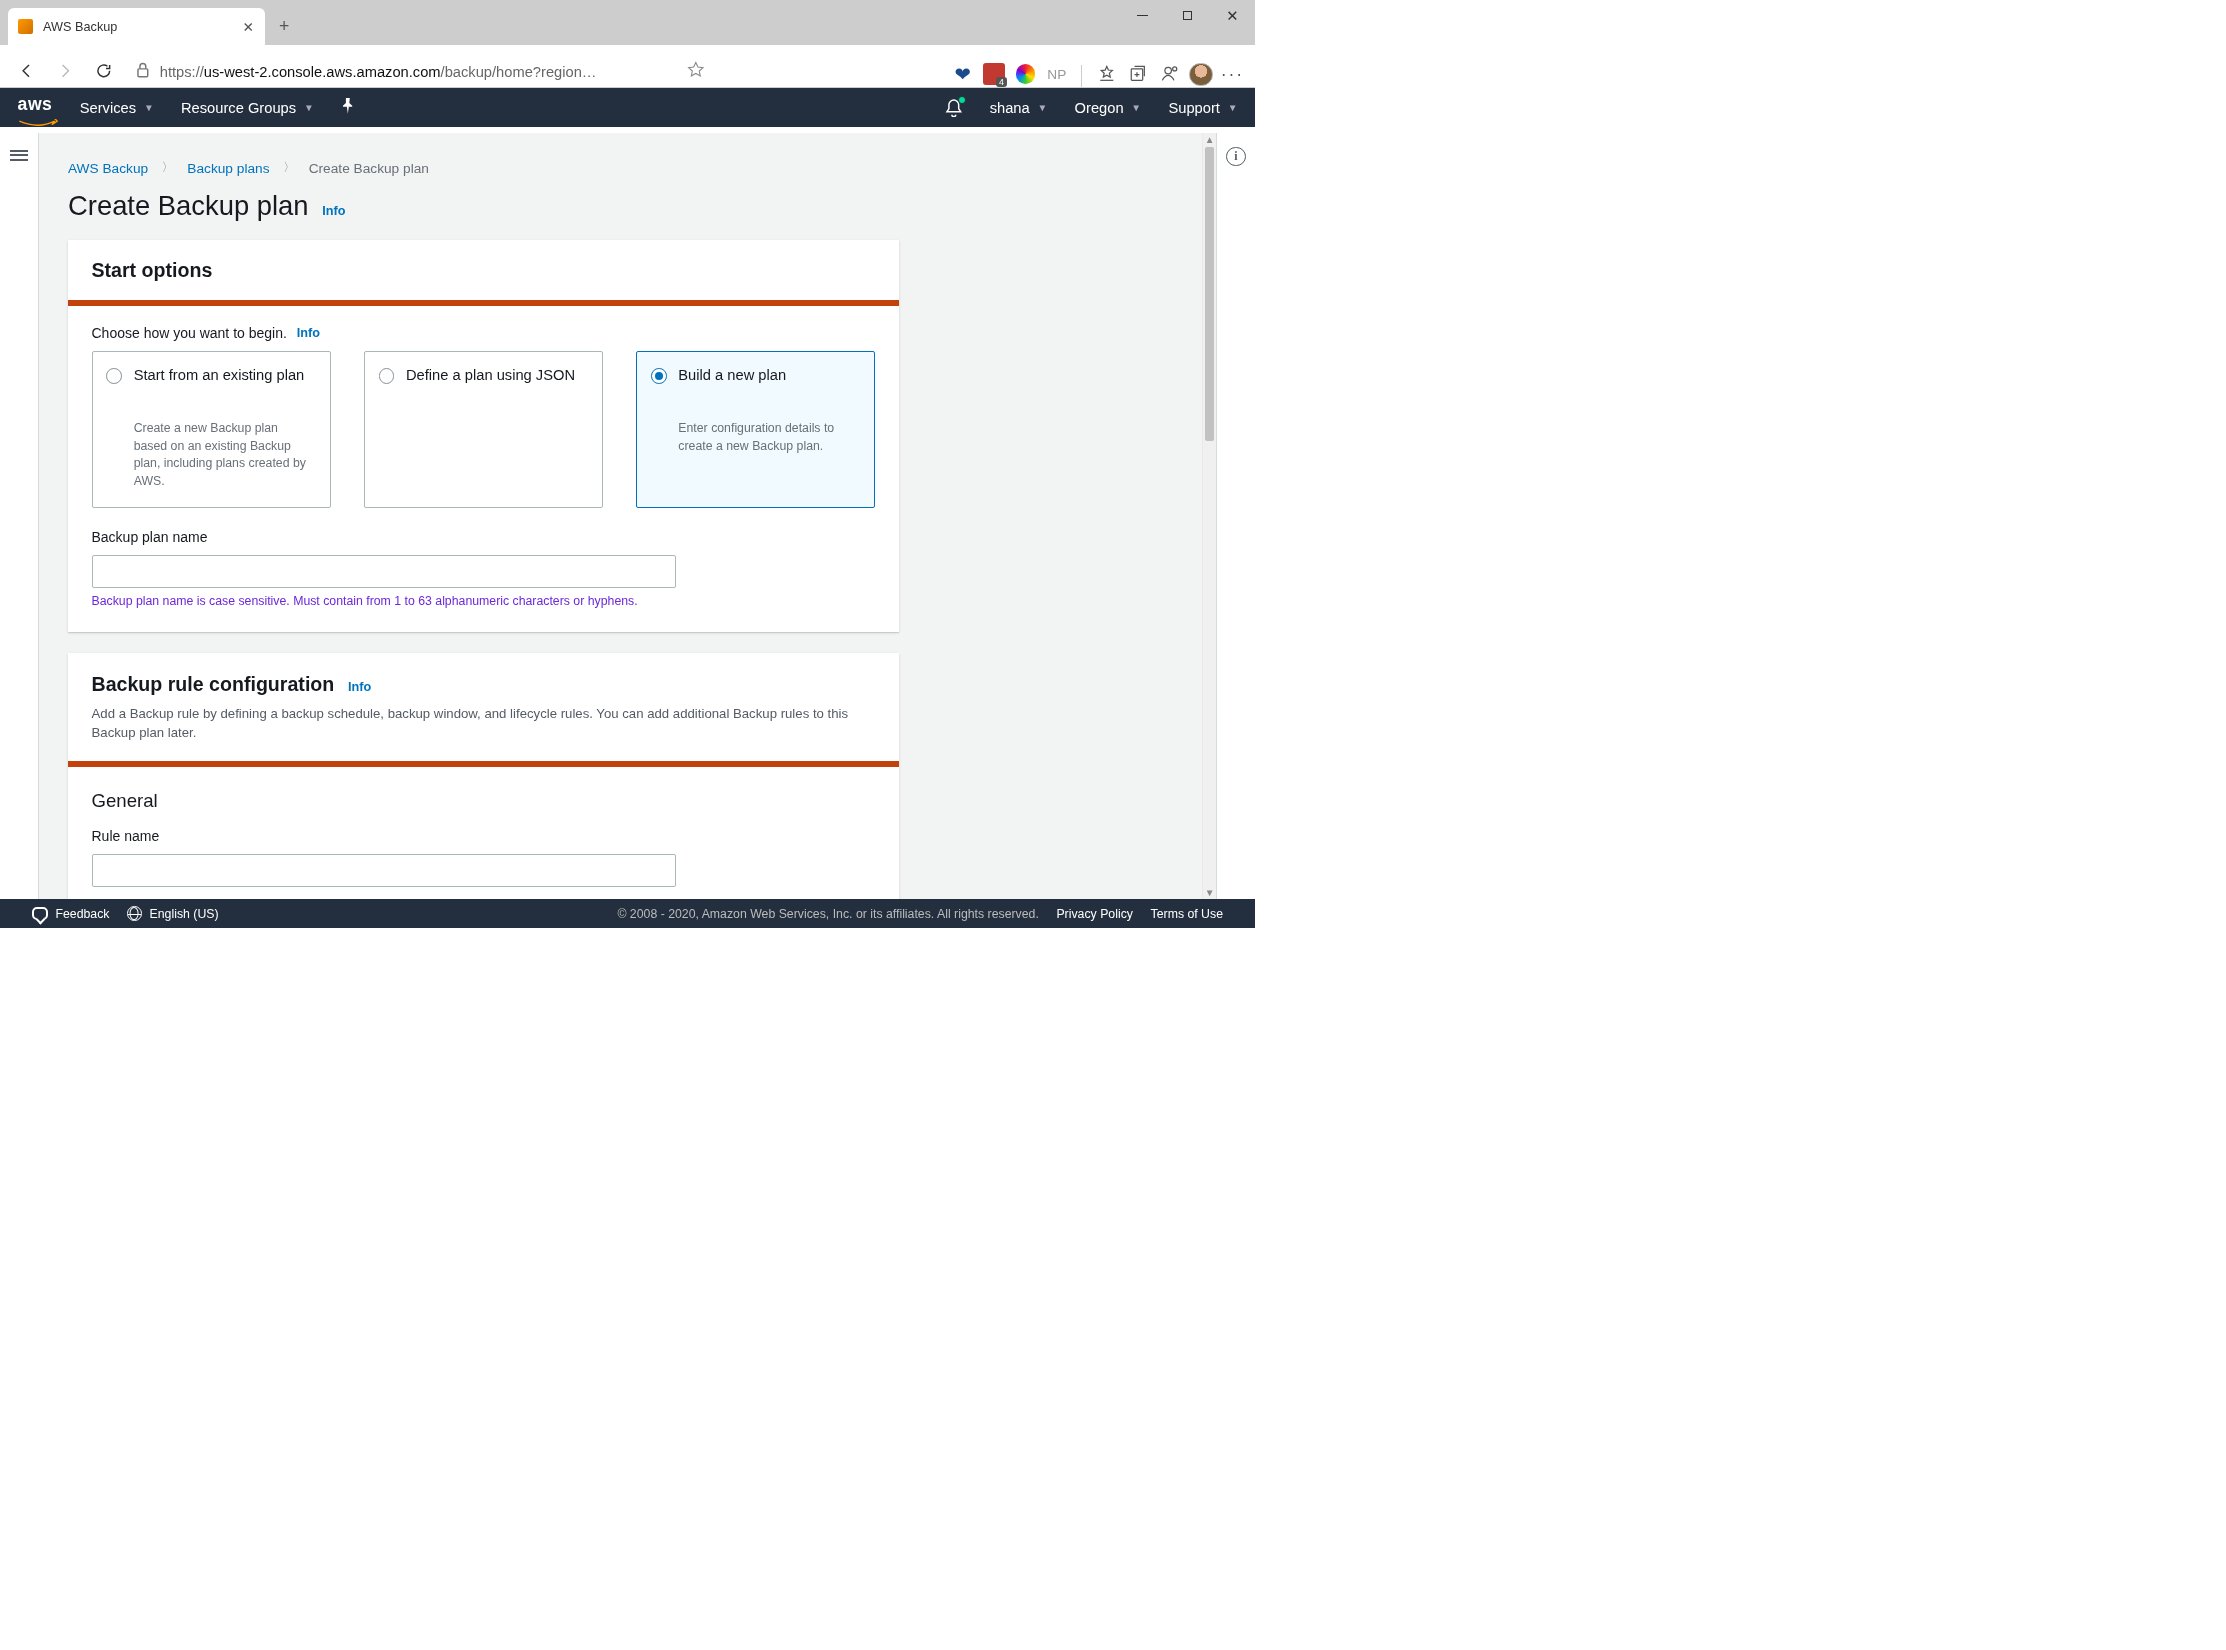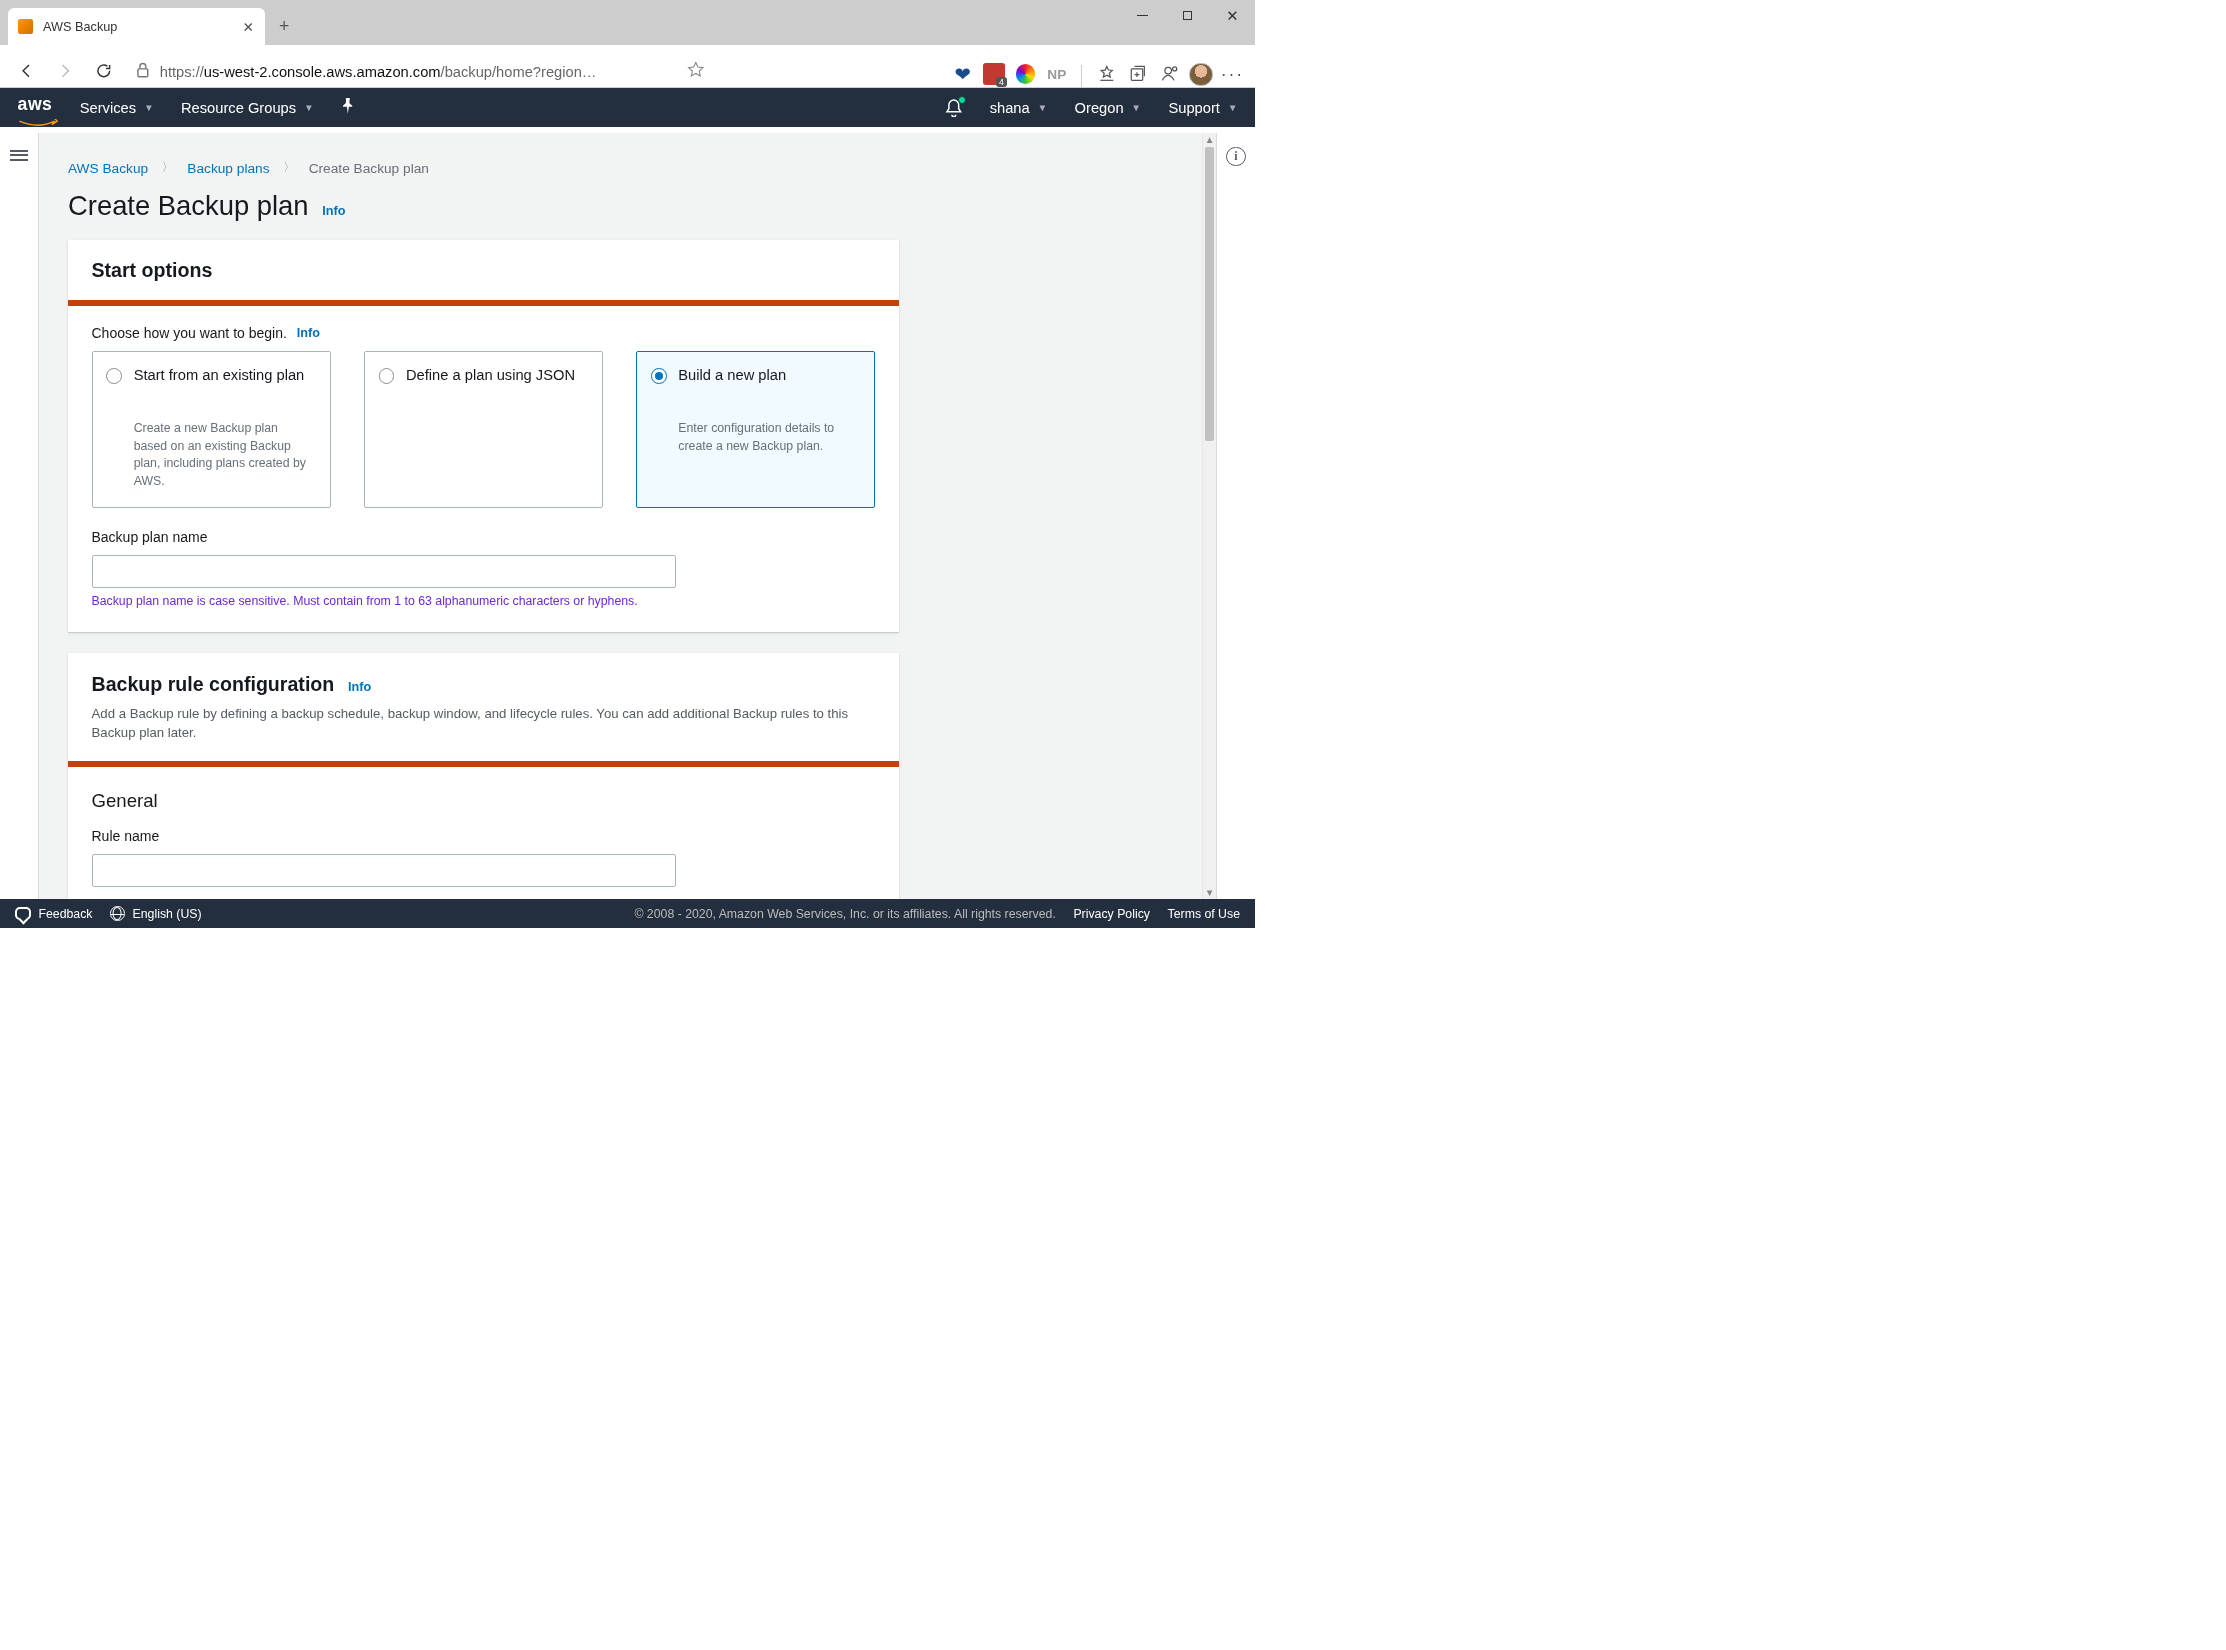--- a/index.html
+++ b/index.html
@@ -61,21 +61,21 @@
   .addr-wrap { flex:0 0 588px; display:flex; align-items:center; height:31px; padding:0 9.8px; gap:9.8px; color:#555; }
   .lock-icon { color:#777; }
   .addr-text { font-size:14.7px; color:#666; white-space:nowrap; overflow:hidden; text-overflow:ellipsis; flex:1;}
   .addr-text .host { color:#111; }
   .toolbar-spacer { flex:1; }
   .ext-icon { width:25.5px; height:25.5px; display:flex; align-items:center; justify-content:center; border-radius:3.9px; cursor:pointer; position:relative;}
   .ext-heart { color:#1a4b8c; font-size:19.6px; }
   .ext-red { width:21.6px; height:21.6px; background:#c23a2f; border-radius:2.9px; position:relative;}
   .ext-red::after{content:"4"; position:absolute; bottom:-2px; right:-2px; background:#555; color:#fff; font-size:8.8px; padding:0 2.9px; border-radius:2.9px;}
   .ext-rainbow { width:19.6px; height:19.6px; border-radius:50%; background:conic-gradient(#e23,#f80,#fd0,#3c3,#08f,#80c,#e23);}
-  .ext-np { font-weight:700; color:#999; font-size:13.7px;}
+  .ext-np { font-weight:400; color:#999; font-size:13.7px;}
   .divider-v { width:1px; height:21.6px; background:#ccc; margin:0 5.9px;}
   .avatar { width:23.5px; height:23.5px; border-radius:50%; background:radial-gradient(circle at 50% 35%, #e8b89a 35%, #7a5f3a 36%); border:1px solid #aaa;}
   .dots { font-size:17.6px; letter-spacing:2px; color:#555;}
 
   
   .aws-nav {
     height: 39px;
     background:#232f3e;
     color:#fff;
     display:flex;
@@ -181,21 +181,21 @@
     font-size:13.7px;
   }
   .helper-text { font-size:12.3px; color:#6d28d9; margin-top:5.9px;}
 
   .subheader { font-size:18.6px; font-weight:400; color:#16191f; margin: 3.9px 0 15.7px;}
 
   
   .aws-footer {
     position:absolute; bottom:0; left:0; right:0; height:29px;
     background:#232f3e; color:#ddd;
-    display:flex; align-items:center; padding:0 15px; font-size:12.3px; gap:17.6px;
+    display:flex; align-items:center; padding:0 32px; font-size:12.3px; gap:17.6px;
   }
   .footer-link { color:#fff; cursor:pointer; display:flex; align-items:center; gap:7.8px;}
   .footer-spacer{flex:1;}
   .footer-dim{color:#bbb;}
   .chat-bubble{width:15.7px;height:13.7px;border:2px solid #fff;border-radius:4.9px;position:relative;}
   .chat-bubble::after{content:"";position:absolute;bottom:-4.9px;left:2.9px;width:4.9px;height:4.9px;background:#232f3e;border-right:2px solid #fff;border-bottom:2px solid #fff;transform:rotate(45deg);}
   .globe{width:14.7px;height:14.7px;border:1.5px solid #fff;border-radius:50%;position:relative;}
   .globe::before{content:"";position:absolute;top:0;bottom:0;left:50%;width:6.9px;transform:translateX(-50%);border:1.5px solid #fff;border-radius:50%;}
   .globe::after{content:"";position:absolute;left:0;right:0;top:50%;height:0;border-top:1.5px solid #fff;}
 

